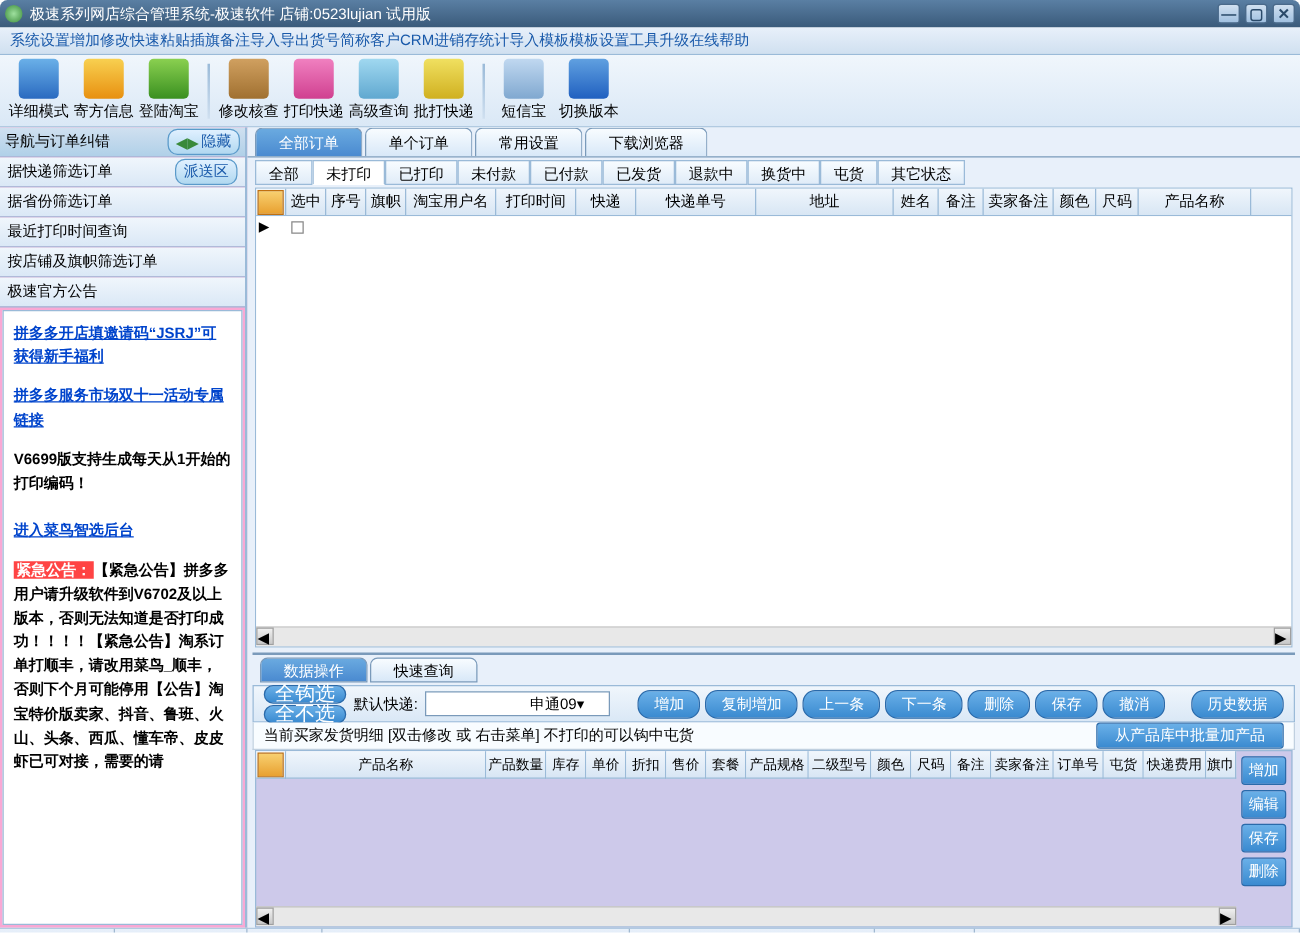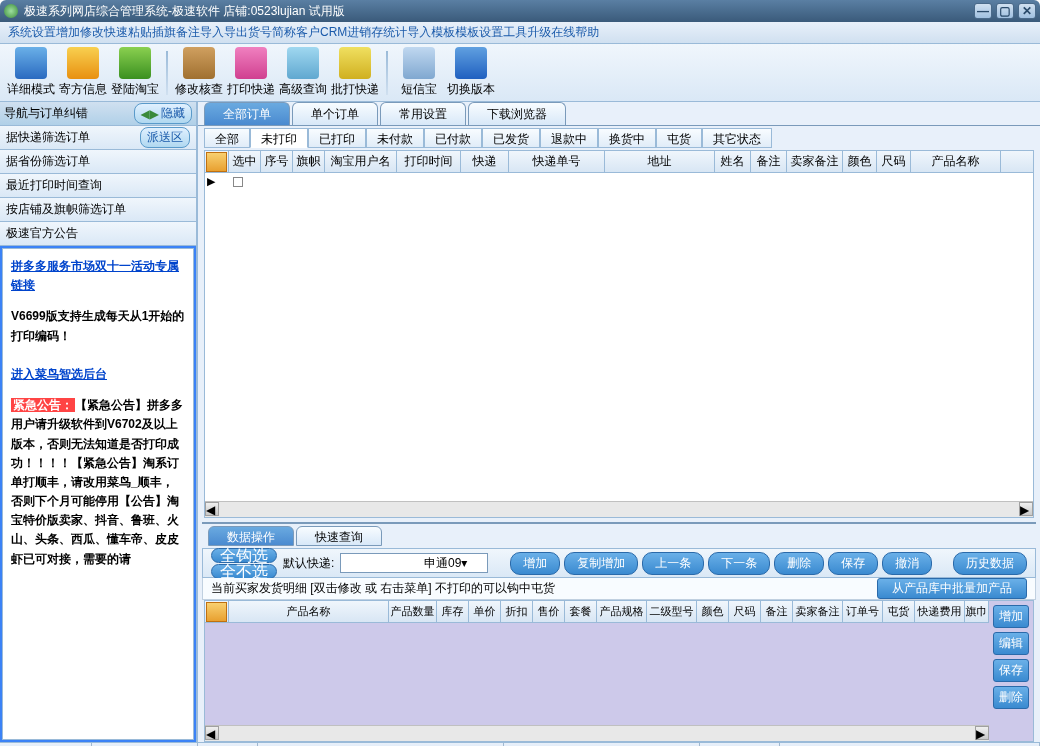--- a/index.html
+++ b/index.html
@@ -9,21 +9,21 @@
 .titlebar .spacer { flex: 1; }
 .winbtns { display: flex; gap: 4px; }
 .winbtn { width: 18px; height: 16px; background: linear-gradient(#d0e0f0, #a0c0e0); border: 1px solid #4a6a8a; border-radius: 3px; display: flex; align-items: center; justify-content: center; color: #2a4a6a; font-weight: bold; cursor: pointer; }
 .menubar { height: 22px; background: linear-gradient(#e8f0fa, #d0e0f0); border-bottom: 1px solid #9abad8; display: flex; align-items: center; padding: 0 8px; }
 .menubar span { color: #1a5aaa; cursor: pointer; }
 .toolbar { height: 58px; background: linear-gradient(#f0f6fc, #dae8f6); border-bottom: 1px solid #9abad8; display: flex; align-items: center; padding: 0 6px; gap: 2px; }
 .tbtn { width: 50px; height: 54px; display: flex; flex-direction: column; align-items: center; justify-content: center; gap: 2px; cursor: pointer; border-radius: 3px; }
 .tbtn .ic { width: 32px; height: 32px; border-radius: 4px; }
 .tsep { width: 2px; height: 44px; background: linear-gradient(#9abad8, #d0e0f0); margin: 0 4px; }
 .mainrow { display: flex; height: 640px; }
-.leftpanel { width: 200px; border-right: 2px solid #9abad8; background: #3b82f6; display: flex; flex-direction: column; }
+.leftpanel { width: 200px; border-right: 2px solid #9abad8; background: #f9a8d4; display: flex; flex-direction: column; }
 .navhead { height: 24px; background: linear-gradient(#d0e0f0, #b0d0e8); border-bottom: 1px solid #9abad8; display: flex; align-items: center; justify-content: space-between; padding: 0 4px; }
 .hidebtn { padding: 1px 6px; background: linear-gradient(#e0f0ff, #b0d8f0); border: 1px solid #5a9aca; border-radius: 8px; color: #1a5aaa; cursor: pointer; display: flex; align-items: center; gap: 2px; }
 .navitem { height: 24px; background: linear-gradient(#f0f6fc, #dae8f6); border-bottom: 1px solid #9abad8; display: flex; align-items: center; justify-content: space-between; padding: 0 6px; cursor: pointer; }
 .notices { flex: 1; background: #fff; border: 1px solid #9abad8; margin: 2px; padding: 8px; overflow: hidden; line-height: 1.6; }
 .notices a { color: #0044cc; text-decoration: underline; display: block; margin-bottom: 12px; font-weight: bold; }
 .notices .bold { font-weight: bold; }
 .urgent { background: #ff4444; color: #fff; padding: 0 2px; }
 .rightpanel { flex: 1; display: flex; flex-direction: column; background: #e8f0fa; }
 .maintabs { height: 24px; display: flex; border-bottom: 1px solid #7a9aba; padding-left: 6px; }
 .mtab { padding: 3px 18px; background: linear-gradient(#f8fcff, #d8e8f8); border: 1px solid #7a9aba; border-bottom: none; border-radius: 6px 6px 0 0; margin-right: 2px; cursor: pointer; }
@@ -152,20 +152,21 @@
           <span>最近打印时间查询</span>
         </div>
         <div class="navitem">
           <span>按店铺及旗帜筛选订单</span>
         </div>
         <div class="navitem">
           <span>极速官方公告</span>
         </div>
       </div>
     <div class="notices">
+      <a>拼多多开店填邀请码“JSRJ”可获得新手福利</a>
       <a>拼多多服务市场双十一活动专属链接</a>
       <div class="bold">V6699版支持生成每天从1开始的打印编码！</div>
       <br>
       <a>进入菜鸟智选后台</a>
       <div class="bold"><span class="urgent">紧急公告：</span><span>【紧急公告】拼多多用户请升级软件到V6702及以上版本，否则无法知道是否打印成功！！！！【紧急公告】淘系订单打顺丰，请改用菜鸟_顺丰，否则下个月可能停用【公告】淘宝特价版卖家、抖音、鲁班、火山、头条、西瓜、懂车帝、皮皮虾已可对接，需要的请</span></div>
     </div>
   </div>
 
   <div class="rightpanel">
     <div class="maintabs" id="maintabs">

